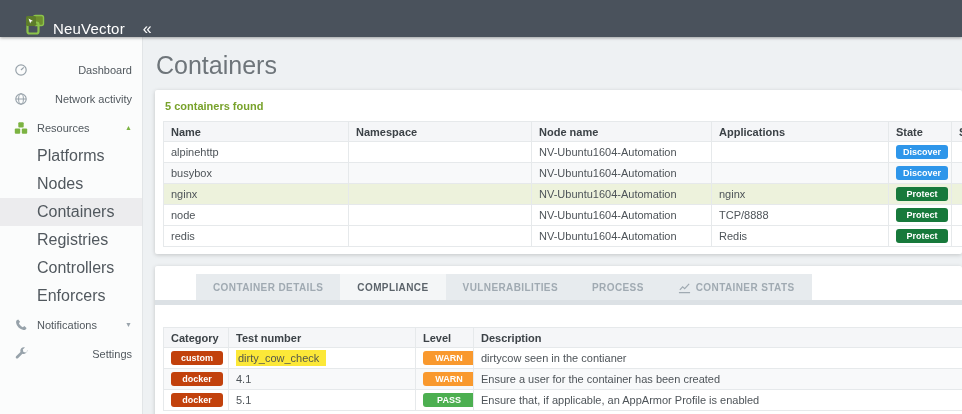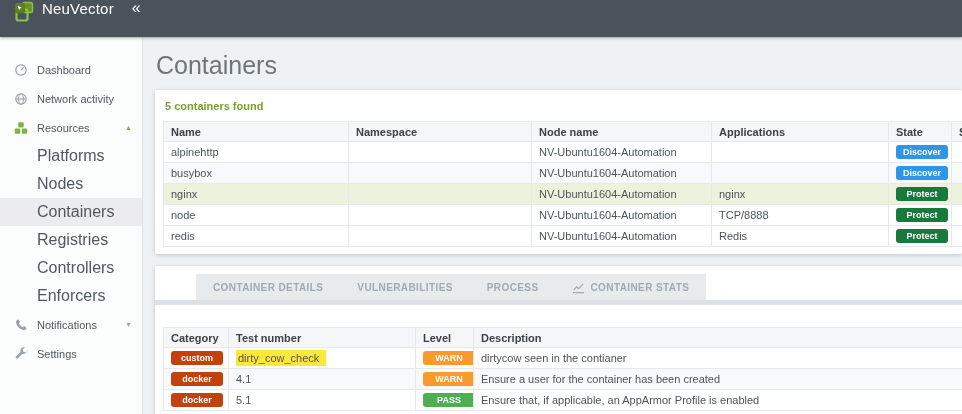--- a/index.html
+++ b/index.html
@@ -1,34 +1,34 @@
 <!DOCTYPE html>
 <html><head>
 <meta charset="utf-8">
 <style>
   * { margin:0; padding:0; box-sizing:border-box; }
   html,body { width:962px; height:414px; overflow:hidden; background:#eef1f3;
               font-family:"Liberation Sans", sans-serif; }
   .screen { position:relative; width:962px; height:414px; overflow:hidden; }
 
   
-  .topbar { height:37px; background:#4a525c; display:flex; align-items:flex-start;
-            padding:0 12px; box-shadow:0 1px 3px rgba(0,0,0,.35); position:relative; z-index:5; }
+  .topbar { height:37px; background:#4a525c; display:flex; align-items:flex-end;
+            padding:0 23px; box-shadow:0 1px 3px rgba(0,0,0,.35); position:relative; z-index:5; }
   .logo { width:24px; height:24px; flex:0 0 auto; }
   .brand { color:#fff; font-size:15px; font-weight:500; margin-left:6px; letter-spacing:.2px; }
   .collapse { color:#fff; font-size:16px; margin-left:18px; cursor:pointer; line-height:1; }
 
   
   .layout { display:flex; height:377px; }
 
   
   .sidebar { width:143px; background:#fbfcfc; border-right:1px solid #e2e5e7;
              padding-top:18px; flex:0 0 auto; }
   .nav-item { height:29px; display:flex; align-items:center; padding:0 10px 0 14px;
-              font-size:11px; color:#51585e; cursor:pointer; white-space:nowrap; }
+              font-size:11px; color:#51585e; cursor:pointer; white-space:nowrap;justify-content:space-between; }
   .nav-icon { width:14px; height:14px; margin-right:9px; color:#97a2aa; flex:0 0 auto; }
   .nav-icon.green { color:#7cb342; }
   .caret { margin-left:auto; font-size:7px; color:#9aa4ac; }
   .caret.up { color:#7cb342; }
   .sub-item { height:28px; display:flex; align-items:center; padding-left:37px;
               font-size:16px; color:#51585e; cursor:pointer; }
   .sub-item.active { background:#ececee; }
 
   
   .main { flex:1; background:#eef1f3; padding-left:12px; overflow:hidden; }
@@ -218,20 +218,23 @@
               <td></td>
             </tr>
           </tbody>
         </table>
       </div>
 
       <div class="card card2">
         <div class="tabs">
           <div class="tab">
             <span>CONTAINER DETAILS</span>
+          </div>
+          <div class="tab active">
+            <span>COMPLIANCE</span>
           </div>
           <div class="tab">
             <span>VULNERABILITIES</span>
           </div>
           <div class="tab">
             <span>PROCESS</span>
           </div>
           <div class="tab">
             <svg class="tab-icon" viewBox="0 0 14 14">
               <path d="M1 12.5h12" stroke="currentColor" stroke-width="1.3" fill="none"></path>

